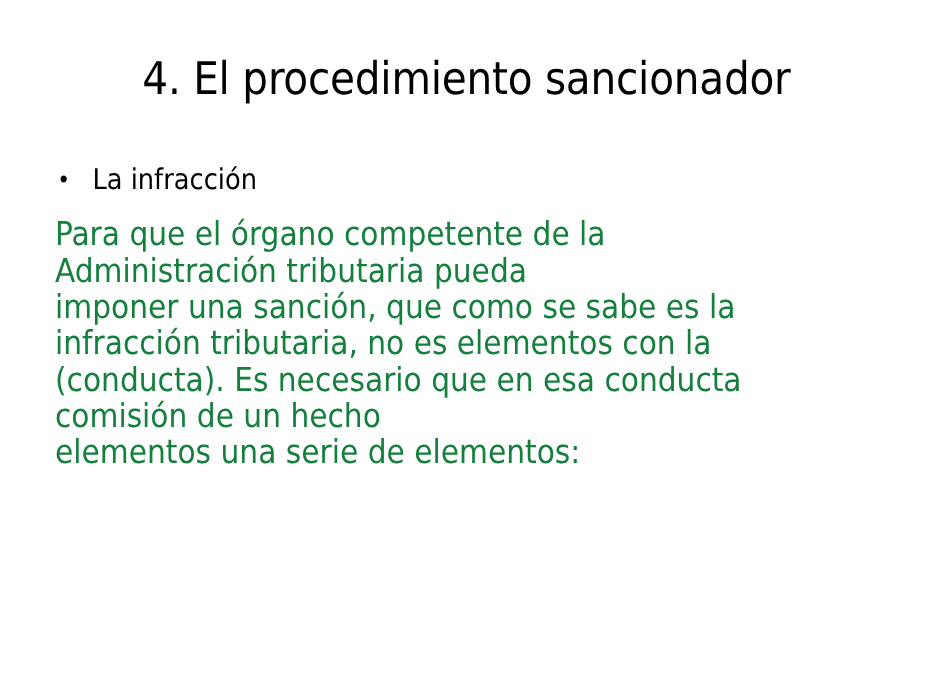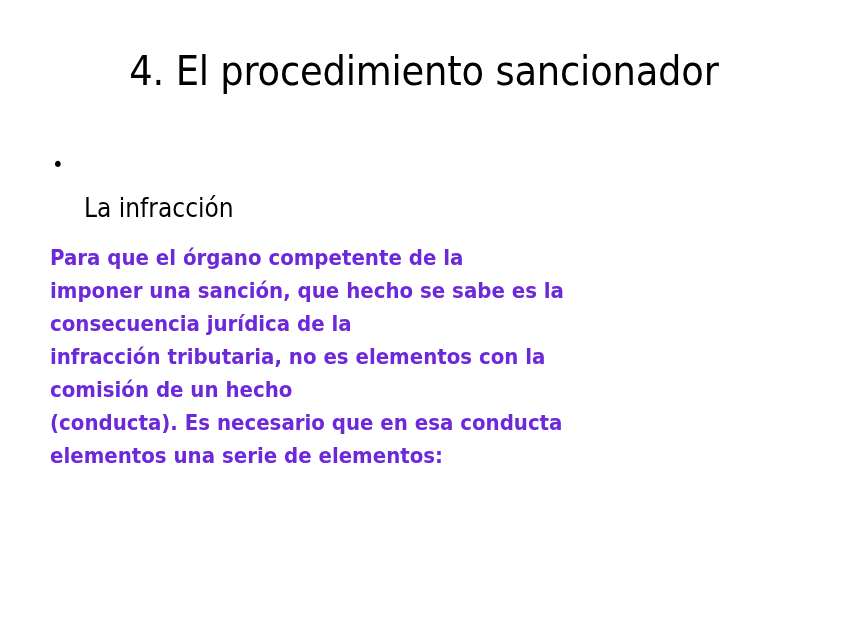--- a/index.html
+++ b/index.html
@@ -60,31 +60,30 @@
   .bullet-glyph {
     width: 32px;
     flex: 0 0 32px;
     text-align: left;
     padding-left: 2px;
     font-size: 22px;
     line-height: 33px;
   }
   .bullet-text {
     flex: 1 1 auto;
-    margin-top: 44px;
   }
 
   .para {
     margin: 0;
     font-family: "DejaVu Sans Condensed", "Liberation Sans Narrow", "Liberation Sans", sans-serif;
-    font-size: 22px;
-    font-weight: 700;
+    font-size: 30px;
+    font-weight: 400;
     font-stretch: condensed;
     line-height: 33px;
-    color: #6d28d9;
+    color: #15803d;
   }
   .para-line {
     display: block;
     white-space: pre;
   }
 </style>
 </head>
 <body>
 
 <div class="slide">
@@ -93,23 +92,23 @@
 
   <div class="body-block">
 
     <div class="bullet-row">
       <span class="bullet-glyph">•</span>
       <span class="bullet-text">La infracción</span>
     </div>
 
     <p class="para">
       <span class="para-line">Para que el órgano competente de la</span>
-      <span class="para-line">imponer una sanción, que hecho se sabe es la</span>
-      <span class="para-line">consecuencia jurídica de la</span>
+      <span class="para-line">Administración tributaria pueda</span>
+      <span class="para-line">imponer una sanción, que como se sabe es la</span>
       <span class="para-line">infracción tributaria, no es elementos con la</span>
+      <span class="para-line">(conducta). Es necesario que en esa conducta</span>
       <span class="para-line">comisión de un hecho</span>
-      <span class="para-line">(conducta). Es necesario que en esa conducta</span>
       <span class="para-line">elementos una serie de elementos:</span>
     </p>
 
   </div>
 
 </div>
 
 </body></html>

